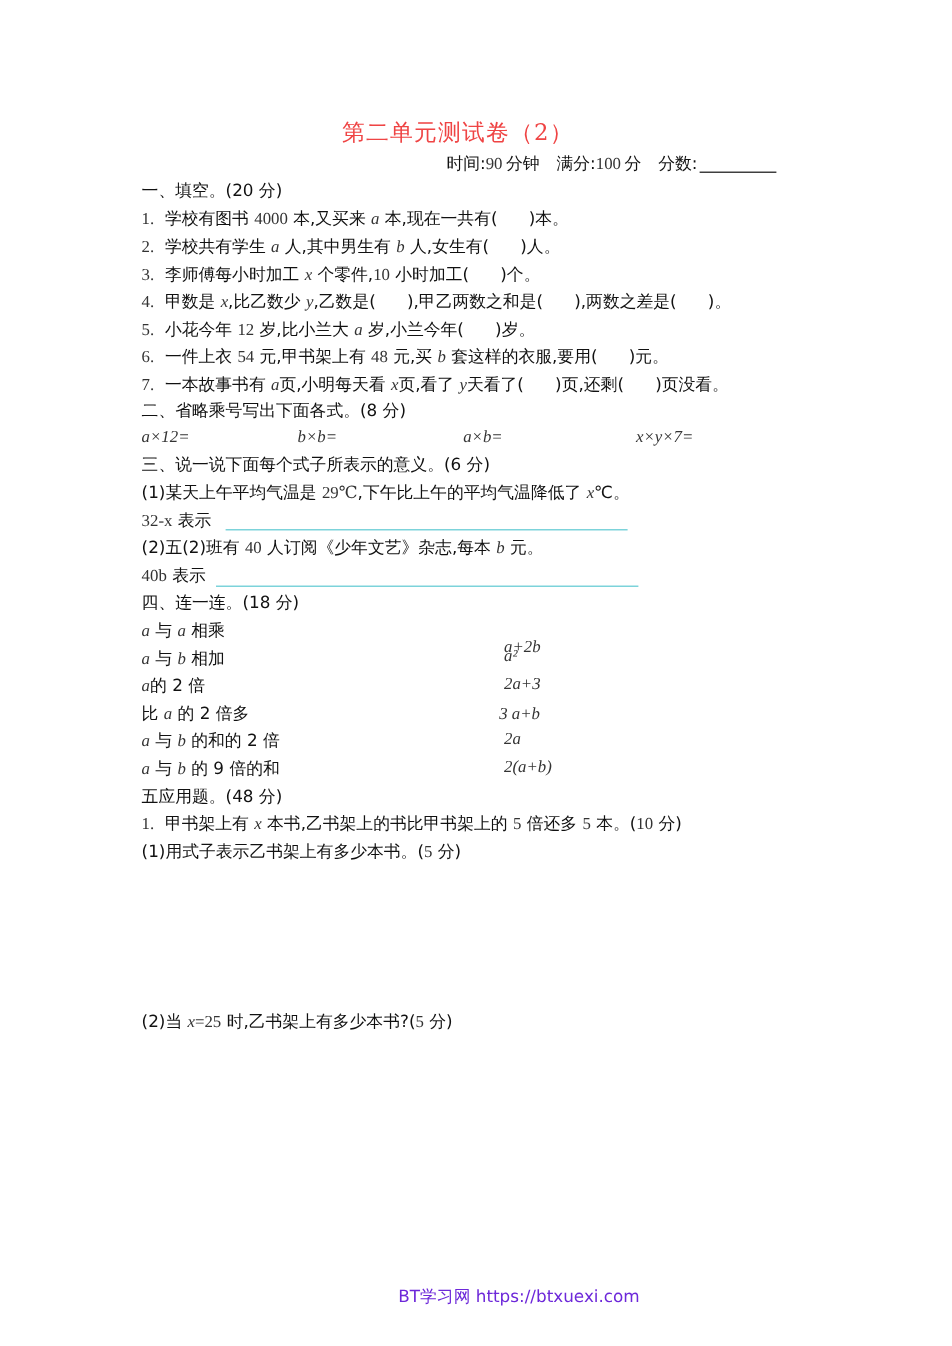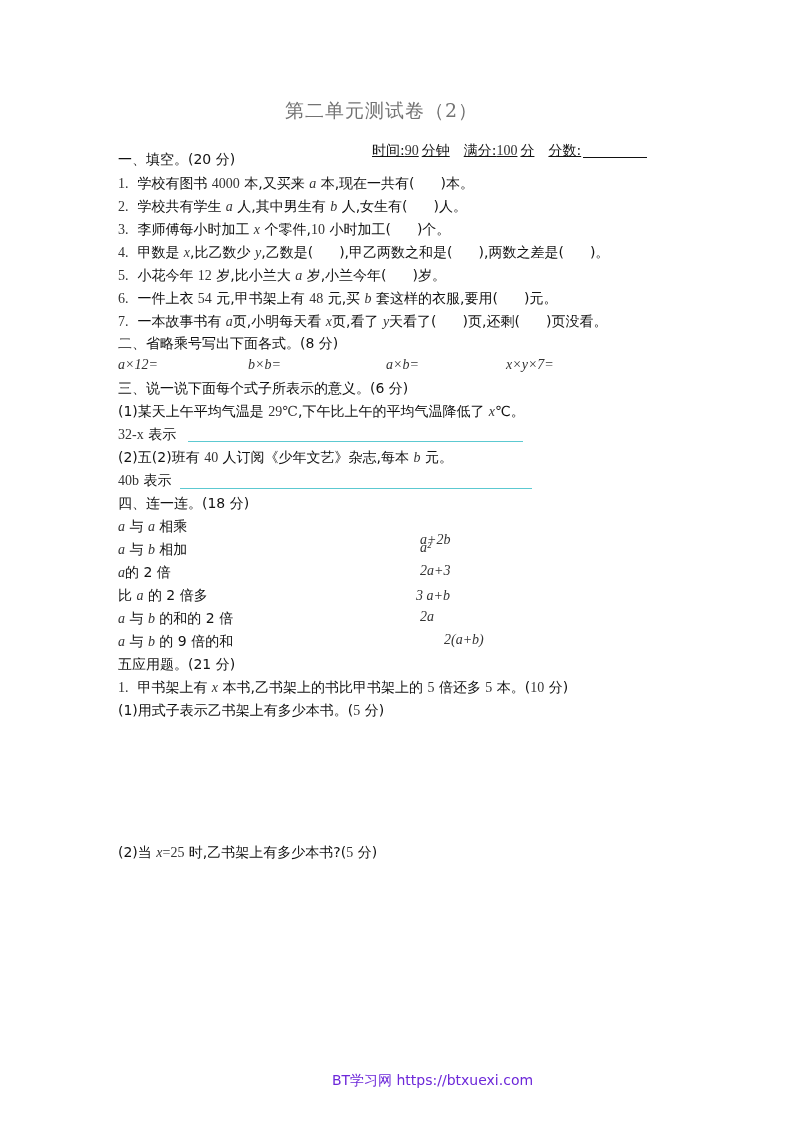--- a/index.html
+++ b/index.html
@@ -5,23 +5,23 @@
     html, body { margin: 0; padding: 0; background: #ffffff; }
     body {
       width: 793px; height: 1122px; position: relative; overflow: hidden;
       font-family: "DejaVu Sans", "Liberation Sans", sans-serif;
       color: #111111;
     }
     .abs { position: absolute; white-space: nowrap; }
     .title {
       left: 0; width: 763px; top: 98px; text-align: center;
       font-family: "DejaVu Serif", "Liberation Serif", serif;
-      font-size: 19px; color: #737373; letter-spacing: 1px;
+      font-size: 19px; color: #ef4444; letter-spacing: 1px;
     }
-    .meta { left: 372px; top: 142px; font-size: 14px; text-decoration: underline; }
+    .meta { left: 372px; top: 128px; font-size: 14px; }
     .meta .gap { display: inline-block; width: 14px; }
     .score-line { display: inline-block; width: 64px; border-bottom: 1px solid #111; height: 14px; vertical-align: -3px; margin-left: 2px; }
     .line { left: 118px; font-size: 14px; line-height: 18px; }
     .num { font-family: "Liberation Serif", "DejaVu Serif", serif; color: #333; }
     .var { font-family: "Liberation Serif", "DejaVu Serif", serif; font-style: italic; color: #333; }
     .n { font-family: "Liberation Serif", "DejaVu Serif", serif; color: #333; }
     .blank-gap { display: inline-block; width: 26px; }
     .blue-line { position: absolute; height: 0; border-top: 1px solid #5cc9d1; }
     .footer {
       left: 0; width: 793px; top: 1072px; text-align: center;
@@ -64,21 +64,21 @@
 </div>
 
 <div class="abs line" style="top:312px">
   <span class="num">7.</span>&nbsp;&nbsp;<span>一本故事书有 </span><span class="var">a</span><span>页,小明每天看 </span><span class="var">x</span><span>页,看了 </span><span class="var">y</span><span>天看了(</span><span class="blank-gap"></span><span>)页,还剩(</span><span class="blank-gap"></span><span>)页没看。</span>
 </div>
 
 <div class="abs line" style="top:334px">二、省略乘号写出下面各式。(8 分)</div>
 <div class="abs expr var" style="left:118px; top:357px">a×12=</div>
 <div class="abs expr var" style="left:248px; top:357px">b×b=</div>
 <div class="abs expr var" style="left:386px; top:357px">a×b=</div>
-<div class="abs expr var" style="left:506px; top:357px">x×y×7=</div>
+<div class="abs expr var" style="left:530px; top:357px">x×y×7=</div>
 
 <div class="abs line" style="top:379px">三、说一说下面每个式子所表示的意义。(6 分)</div>
 <div class="abs line" style="top:402px">
   <span>(1)某天上午平均气温是 </span><span class="n">29℃</span><span>,下午比上午的平均气温降低了 </span><span class="var">x</span><span>℃。</span>
 </div>
 <div class="abs line" style="top:425px">
   <span class="var" style="font-style:normal">32-x</span> <span>表示</span>
 </div>
 <div class="blue-line" style="left:188px; top:441px; width:335px"></div>
 
@@ -109,23 +109,23 @@
 </div>
 <div class="abs line" style="top:632px">
   <span class="var">a</span> <span>与</span> <span class="var">b</span> <span>的 9 倍的和</span>
 </div>
 
 <div class="abs expr" style="left:420px; top:532px"><span class="var">a+2b</span></div>
 <div class="abs expr" style="left:420px; top:540px"><span class="var">a²</span></div>
 <div class="abs expr" style="left:420px; top:563px"><span class="var">2a+3</span></div>
 <div class="abs expr" style="left:416px; top:588px"><span class="var">3 a+b</span></div>
 <div class="abs expr" style="left:420px; top:609px"><span class="var">2a</span></div>
-<div class="abs expr" style="left:444px; top:632px"><span class="var">2(a+b)</span></div>
+<div class="abs expr" style="left:420px; top:632px"><span class="var">2(a+b)</span></div>
 
-<div class="abs line" style="top:655px">五应用题。(21 分)</div>
+<div class="abs line" style="top:655px">五应用题。(48 分)</div>
 <div class="abs line" style="top:678px">
   <span class="num">1.</span>&nbsp;&nbsp;<span>甲书架上有 </span><span class="var">x</span><span> 本书,乙书架上的书比甲书架上的 </span><span class="n">5</span><span> 倍还多 </span><span class="n">5</span><span> 本。(</span><span class="n">10</span><span> 分)</span>
 </div>
 <div class="abs line" style="top:701px">
   <span>(1)用式子表示乙书架上有多少本书。(</span><span class="n">5</span><span> 分)</span>
 </div>
 <div class="abs" style="left:118px; top:722px; width:560px; height:110px"></div>
 
 <div class="abs line" style="top:843px">
   <span>(2)当 </span><span class="var">x</span><span class="n">=25</span><span> 时,乙书架上有多少本书?(</span><span class="n">5</span><span> 分)</span>

